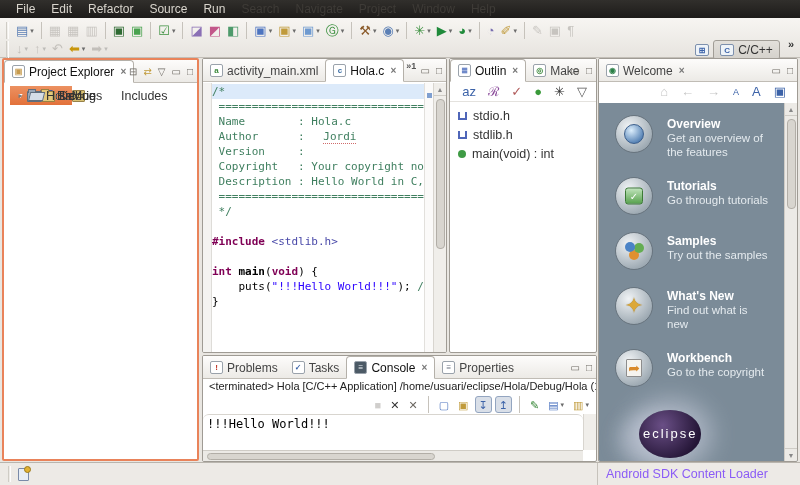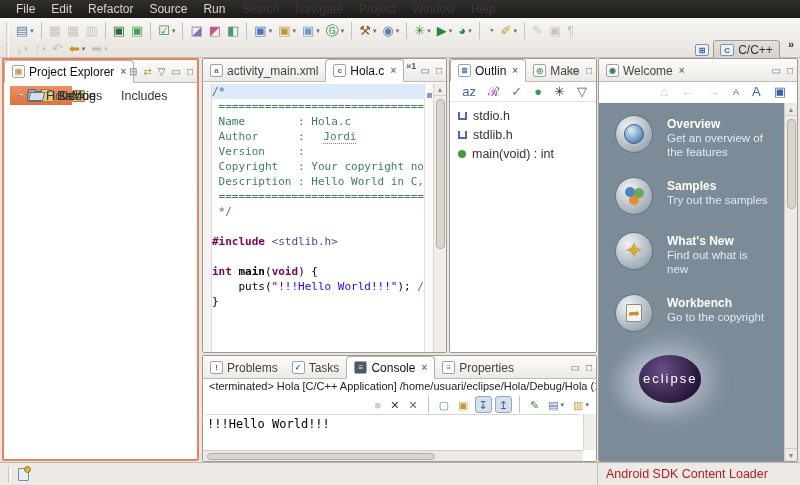--- a/index.html
+++ b/index.html
@@ -157,21 +157,21 @@
   
   #statusbar { position:absolute; left:0; top:462px; width:800px; height:23px; background:#edeae6;
     border-top:1px solid #b9b5ae; }
   #sb-handle { position:absolute; left:8px; top:3px; width:3px; height:16px;
     border-left:1px solid #cfccc5; border-right:1px solid #fdfcfb; }
   #sb-tray { position:absolute; left:18px; top:5px; width:11px; height:13px; background:#e7edf5;
     border:1px solid #7a8aa8; border-radius:1px; }
   #sb-tray::after { content:""; position:absolute; right:-3px; top:-3px; width:5px; height:5px;
     border-radius:50%; background:#e2b233; border:1px solid #9a7a1d; }
   #sb-div { position:absolute; left:597px; top:0; width:1px; height:23px; background:#c6c2bb; }
-  #sb-text { position:absolute; left:606px; top:0; height:23px; line-height:23px; font-size:12.5px; color:#b91c1c; }
+  #sb-text { position:absolute; left:606px; top:0; height:23px; line-height:23px; font-size:12.5px; color:#8b5cf6; }
 </style>
 </head>
 <body>
 
 <div id="screen">
 
   <div id="menubar">
       <span class="mitem">File</span>
       <span class="mitem">Edit</span>
       <span class="mitem">Refactor</span>
@@ -561,20 +561,27 @@
         </div>
       </div>
     <div id="w-body">
       <div id="w-items">
 
       <div class="witem">
             <span class="wcircle wc-overview"></span>
             <div class="wtext">
               <div class="wtitle">Overview</div>
               <div class="wdesc">Get an overview of the features</div>
+            </div>
+          </div>
+          <div class="witem">
+            <span class="wcircle wc-tutorials"></span>
+            <div class="wtext">
+              <div class="wtitle">Tutorials</div>
+              <div class="wdesc">Go through tutorials</div>
             </div>
           </div>
           <div class="witem">
             <span class="wcircle wc-samples"></span>
             <div class="wtext">
               <div class="wtitle">Samples</div>
               <div class="wdesc">Try out the samples</div>
             </div>
           </div>
           <div class="witem">

